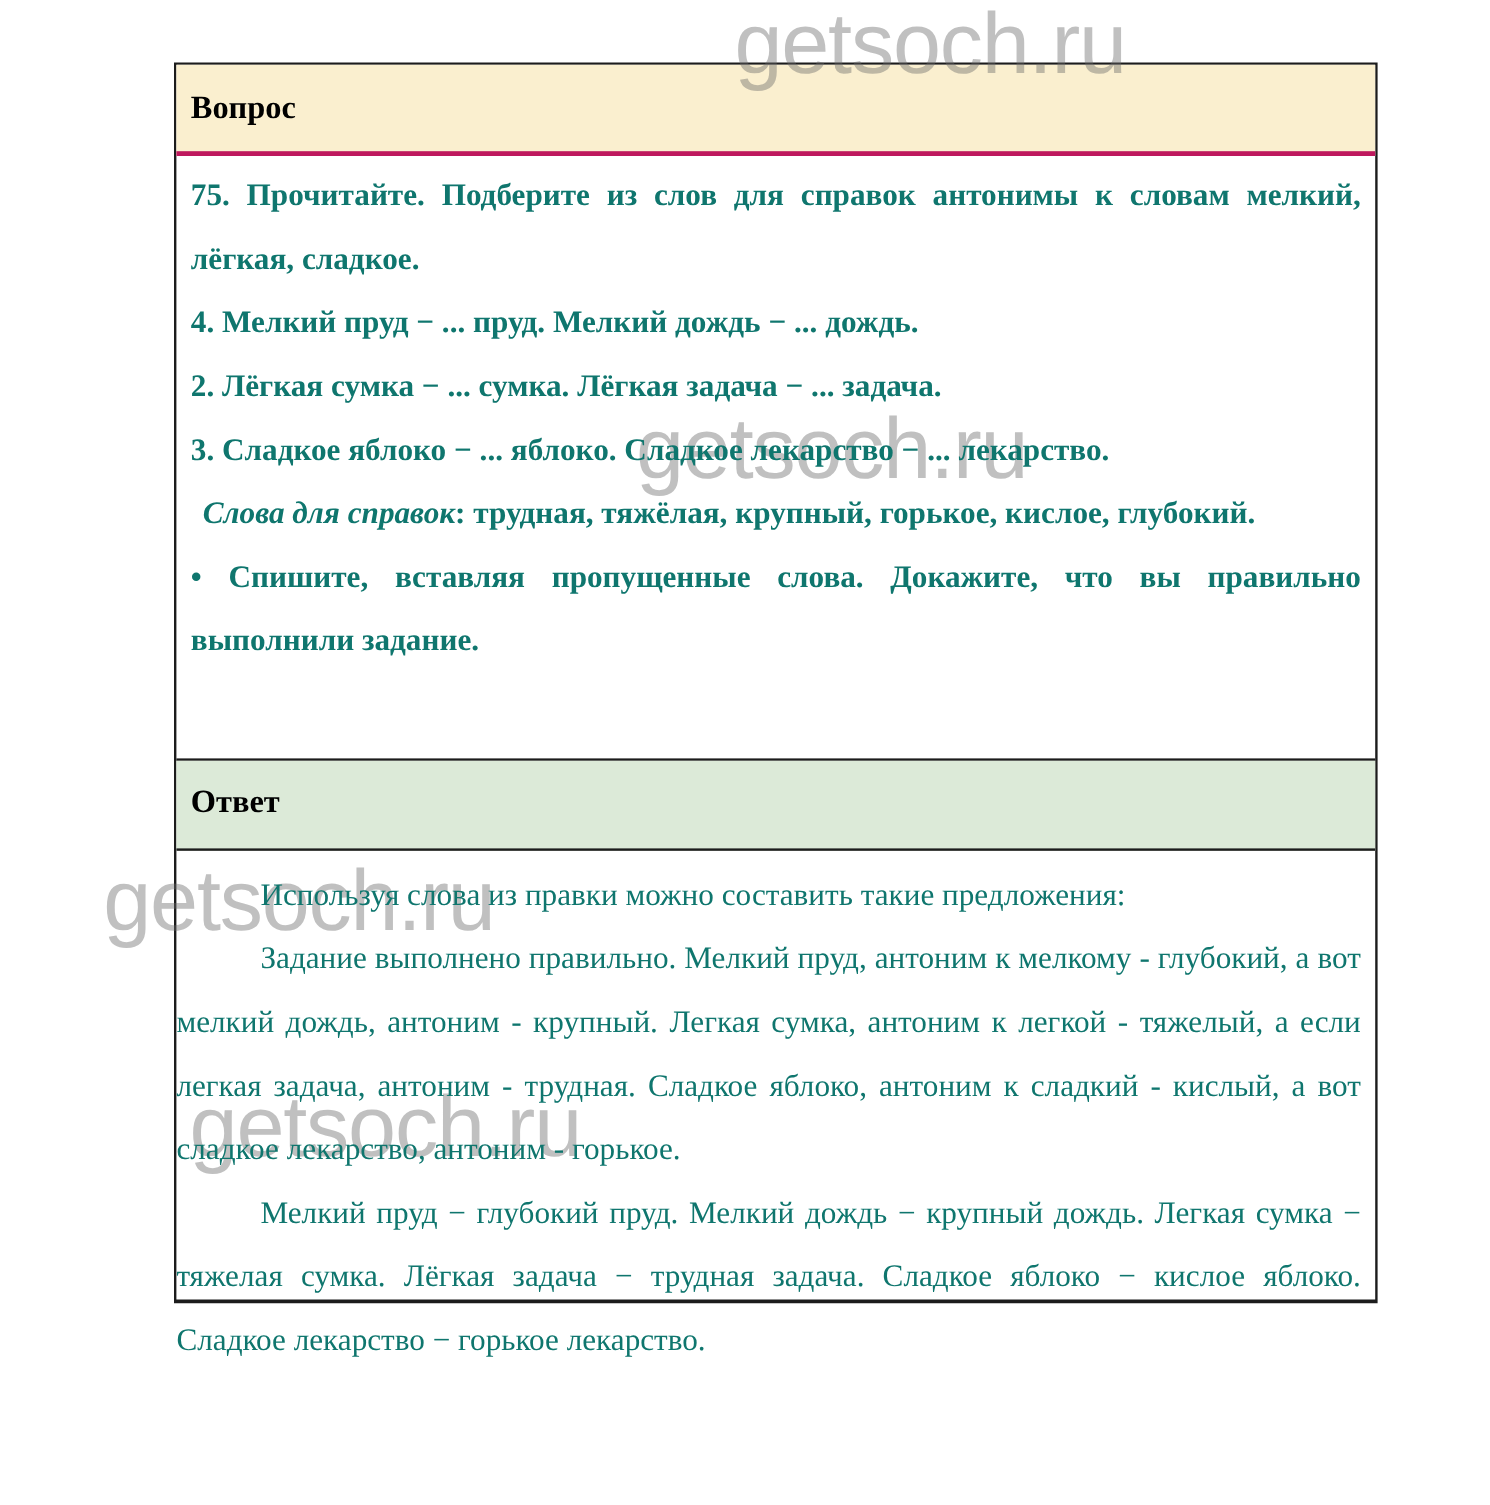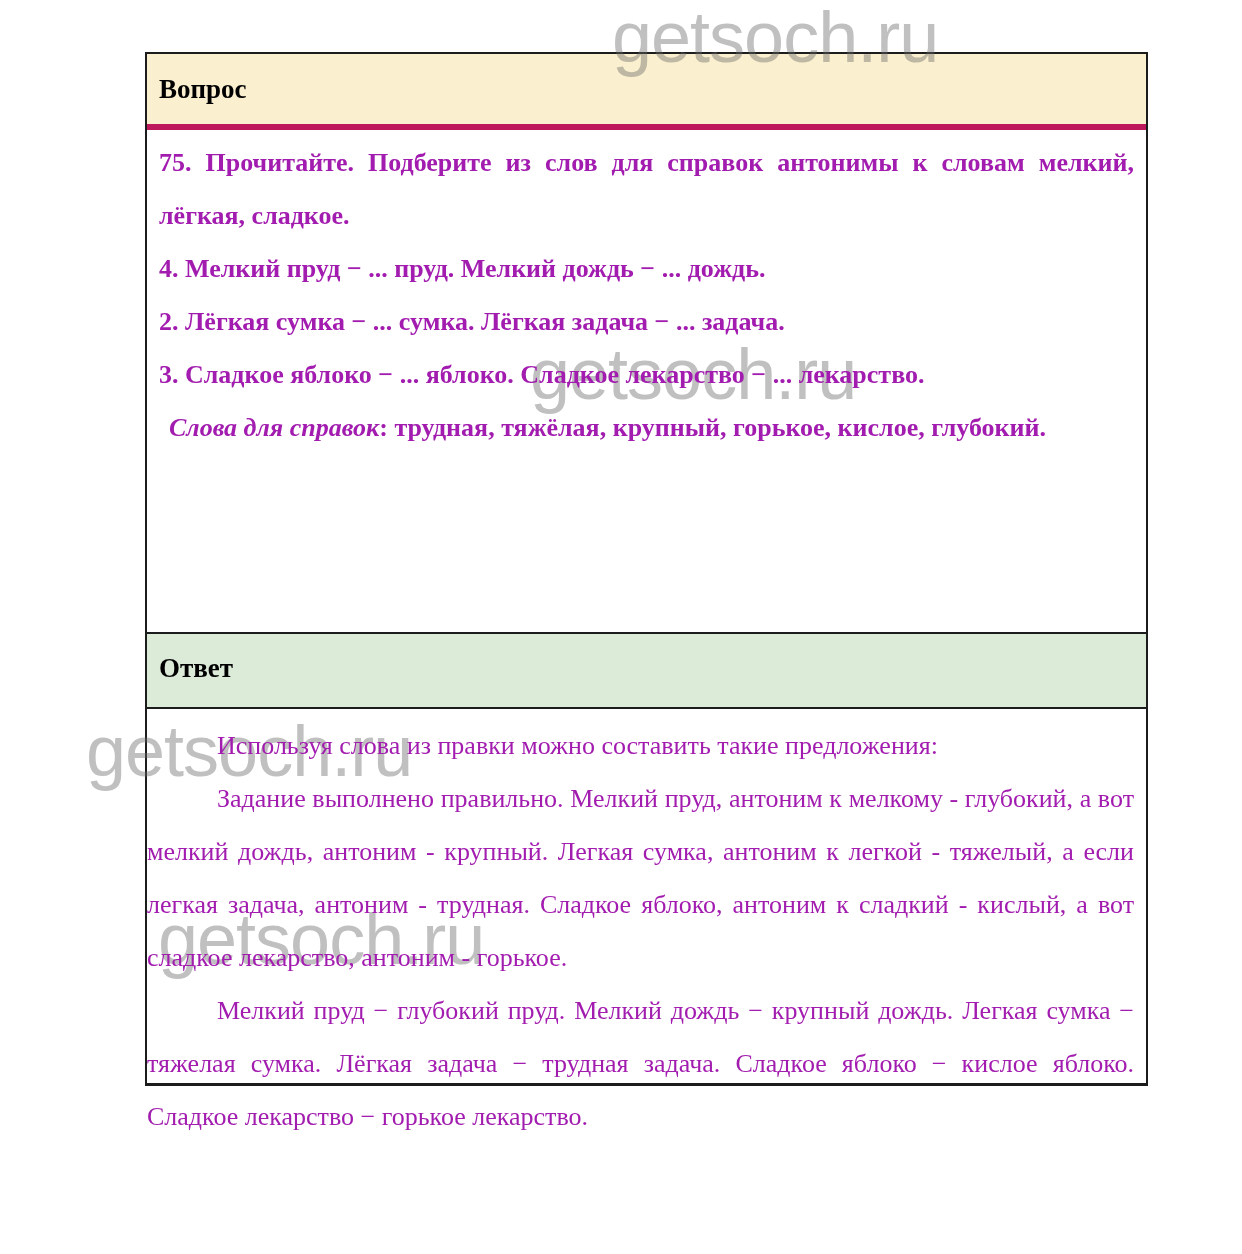--- a/index.html
+++ b/index.html
@@ -26,21 +26,21 @@
   }
 
   .row {
     box-sizing: border-box;
     position: relative;
   }
 
   .row-qhdr {
     height: 76px;
     background: #faefcf;
-    border-bottom: 6px solid #be185d;
+    border-bottom: 4px solid #be185d;
     padding: 20px 12px 0 12px;
   }
 
   .row-q {
     height: 504px;
     border-bottom: 2px solid #1c1c1c;
     padding: 6px 12px 0 12px;
     background: transparent;
   }
 
@@ -62,21 +62,21 @@
     font-weight: bold;
     color: #000000;
     position: relative;
     z-index: 3;
   }
 
   .q-para, .a-para {
     margin: 0;
     font-size: 26px;
     line-height: 53px;
-    color: #a21caf;
+    color: #0f766e;
     text-align: justify;
     position: relative;
     z-index: 3;
   }
 
   .q-para { font-weight: bold; }
 
   .q-para .lead-italic { font-style: italic; margin-left: 10px; }
 
   .a-para {
@@ -115,20 +115,21 @@
   <div class="row row-qhdr">
     <div class="hdr-label">Вопрос</div>
   </div>
 
   <div class="row row-q">
     <p class="q-para">75. Прочитайте. Подберите из слов для справок антонимы к словам мелкий, лёгкая, сладкое.</p>
     <p class="q-para">4. Мелкий пруд − ... пруд. Мелкий дождь − ... дождь.</p>
     <p class="q-para">2. Лёгкая сумка − ... сумка. Лёгкая задача − ... задача.</p>
     <p class="q-para">3. Сладкое яблоко − ... яблоко. Сладкое лекарство − ... лекарство.</p>
     <p class="q-para"><span class="lead-italic">Слова для справок</span><span>: трудная, тяжёлая, крупный, горькое, кислое, глубокий.</span></p>
+    <p class="q-para">• Спишите, вставляя пропущенные слова. Докажите, что вы правильно выполнили задание.</p>
   </div>
 
   <div class="row row-ahdr">
     <div class="hdr-label">Ответ</div>
   </div>
 
   <div class="row row-a">
     <p class="a-para">Используя слова из правки можно составить такие предложения:</p>
     <p class="a-para">Задание выполнено правильно. Мелкий пруд, антоним к мелкому - глубокий, а вот мелкий дождь, антоним - крупный. Легкая сумка, антоним к легкой - тяжелый, а если легкая задача, антоним - трудная. Сладкое яблоко, антоним к сладкий - кислый, а вот сладкое лекарство, антоним - горькое.</p>
     <p class="a-para">Мелкий пруд − глубокий пруд. Мелкий дождь − крупный дождь. Легкая сумка − тяжелая сумка. Лёгкая задача − трудная задача. Сладкое яблоко − кислое яблоко. Сладкое лекарство − горькое лекарство.</p>

